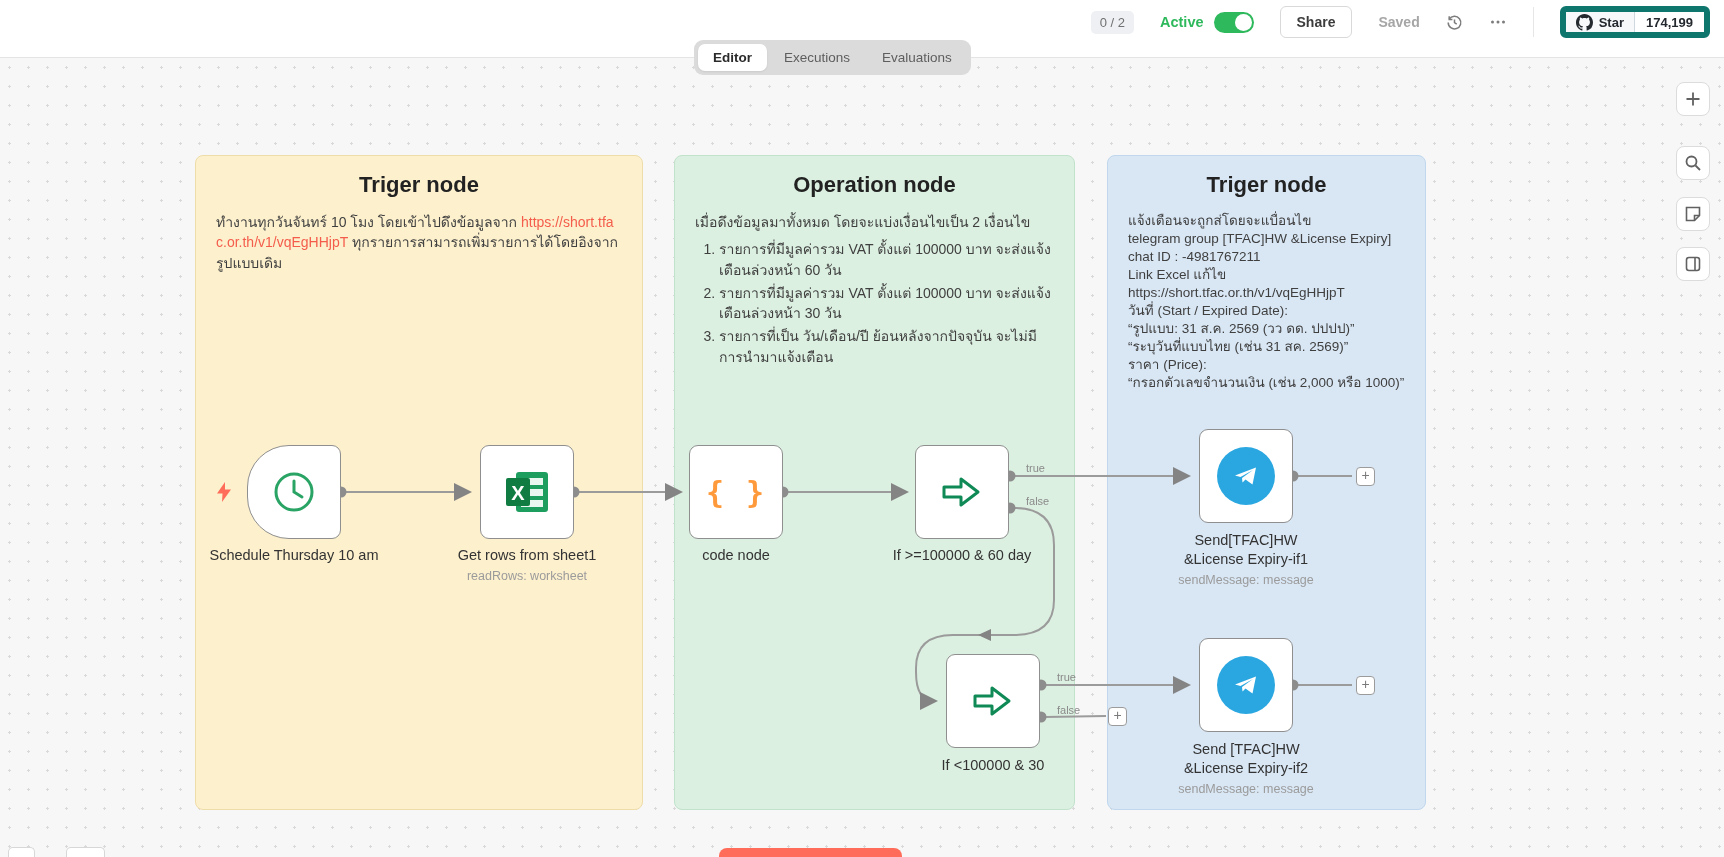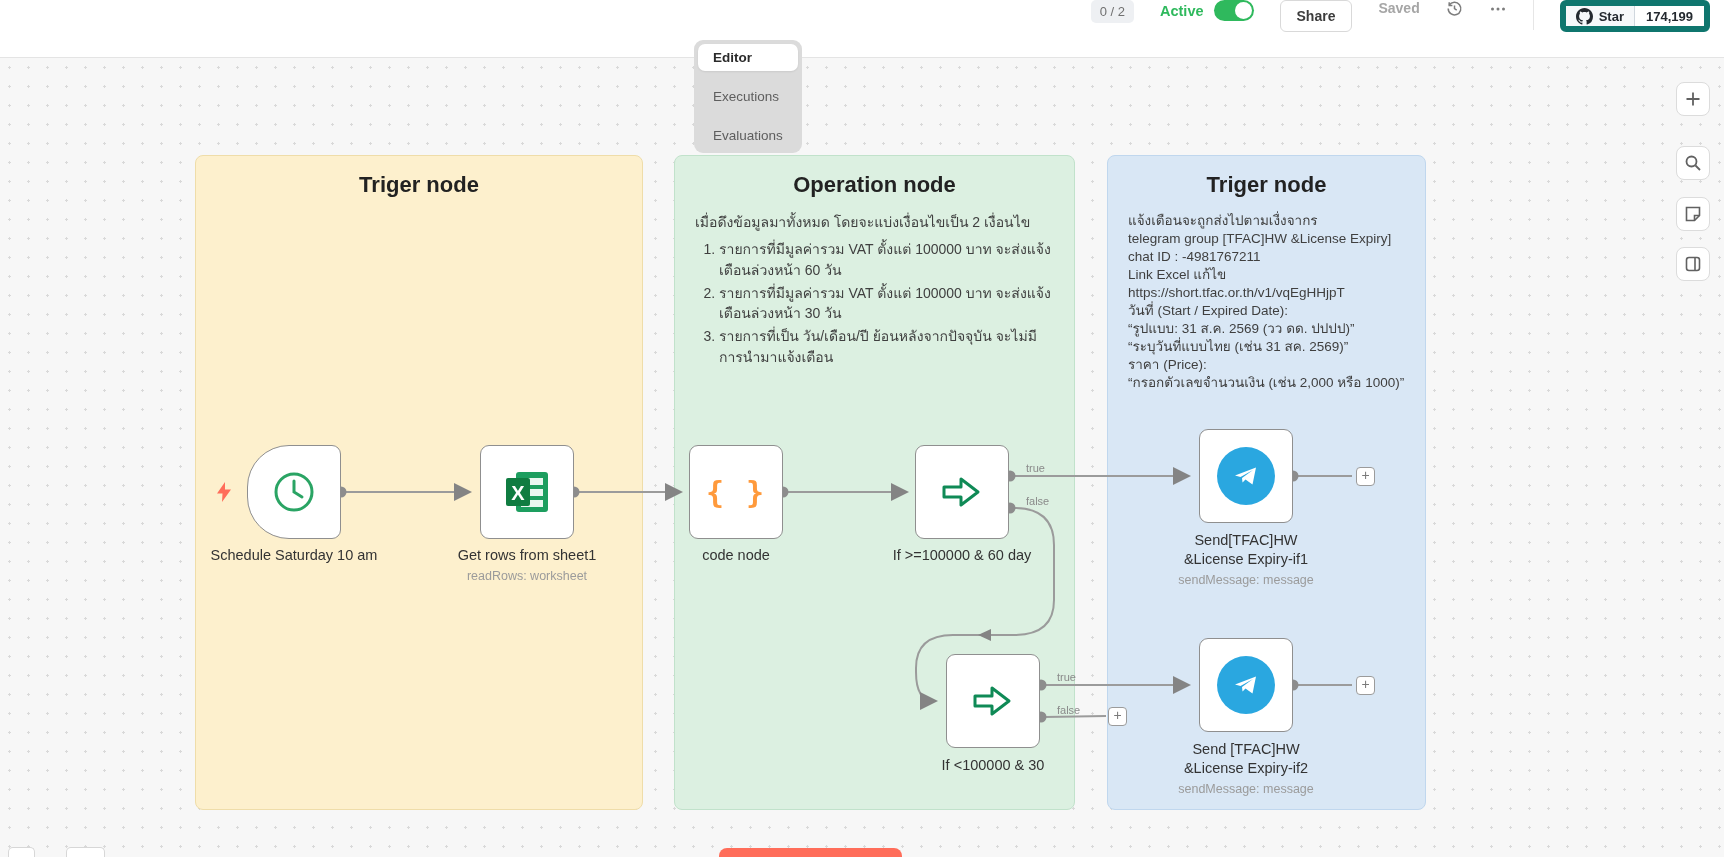--- a/index.html
+++ b/index.html
@@ -5,36 +5,36 @@
   * { margin:0; padding:0; box-sizing:border-box; }
   html,body { width:1724px; height:857px; overflow:hidden; font-family:"Liberation Sans","DejaVu Sans",sans-serif; background:#fff; }
   .app { position:relative; width:1724px; height:857px; }
 
   
   .header { position:absolute; top:0; left:0; right:0; height:58px; background:#fff; border-bottom:1px solid #e4e4e4; z-index:30; }
   .header-left { position:absolute; left:22px; top:0; height:58px; display:flex; align-items:center; gap:26px; }
   .wf-title { font-size:15px; font-weight:700; color:#2f2f2f; }
   .add-tag { font-size:13.5px; font-weight:600; color:#9a9a9a; cursor:pointer; }
   .edit-ic { color:#8b8b8b; display:flex; align-items:center; cursor:pointer; }
-  .header-right { position:absolute; right:14px; top:0; height:44px; display:flex; align-items:flex-start; gap:26px; }
+  .header-right { position:absolute; right:14px; top:0; height:44px; display:flex; align-items:center; gap:26px; }
   .counter { background:#eef0f3; color:#707070; font-size:13px; padding:4px 9px; border-radius:5px; }
   .active-wrap { display:flex; align-items:center; gap:10px; }
   .active-label { color:#2fb95d; font-size:14.5px; font-weight:600; }
   .toggle { width:40px; height:21px; background:#2fb95d; border-radius:11px; position:relative; cursor:pointer; }
   .toggle .knob { position:absolute; right:2px; top:2px; width:17px; height:17px; background:#fff; border-radius:50%; }
   .share-btn { border:1px solid #d9d9d9; border-radius:6px; background:#fff; padding:7px 16px; font-size:14px; color:#3c3c3c; font-weight:600; cursor:pointer; }
   .saved { color:#a6a6a6; font-size:14px; font-weight:600; }
   .icon-btn { color:#7c7c7c; display:flex; align-items:center; cursor:pointer; background:none; border:none; }
   .vsep { width:1px; height:30px; background:#e6e6e6; }
   .gh { display:flex; border:6px solid #0f766e; border-radius:6px; overflow:hidden; height:32px; cursor:pointer; }
   .gh-star { display:flex; align-items:center; gap:6px; padding:0 10px; background:#f6f8fa; border-right:1px solid #d0d7de; font-size:13px; font-weight:700; color:#24292f; }
   .gh-count { display:flex; align-items:center; padding:0 11px; background:#fff; font-size:13px; font-weight:700; color:#24292f; }
 
   
-  .tabbar { position:absolute; left:694px; top:40px; background:#dbdbdb; border-radius:9px; padding:4px; display:flex; gap:12px; z-index:40;flex-direction:column; }
+  .tabbar { position:absolute; left:694px; top:40px; background:#dbdbdb; border-radius:9px; padding:4px; display:flex; gap:2px; z-index:40; }
   .tab { font-size:13.5px; color:#5e5e5e; padding:6px 15px; border-radius:7px; cursor:pointer; }
   .tab.active { background:#fff; color:#2b2b2b; font-weight:700; box-shadow:0 1px 2px rgba(0,0,0,.08); }
 
   
   .canvas { position:absolute; top:58px; left:0; right:0; bottom:0; background:#f7f7f7;
     background-image:radial-gradient(circle,#d9d9d9 1.1px,transparent 1.1px); background-size:19px 19px; overflow:hidden; }
 
   
   .note { position:absolute; border-radius:8px; padding:16px 20px; }
   .note h2 { font-size:22px; font-weight:700; color:#222; margin-bottom:14px;text-align:center; }
@@ -117,37 +117,42 @@
   <div class="tabbar">
     <span class="tab active">Editor</span>
     <span class="tab">Executions</span>
     <span class="tab">Evaluations</span>
   </div>
 
   <div class="canvas">
 
     <div class="note note-yellow">
       <h2>Triger node</h2>
+      <div class="body">
+        <span>ทำงานทุกวันจันทร์ 10 โมง โดยเข้าไปดึงข้อมูลจาก</span>
+        <a class="link">https://short.tfac.or.th/v1/vqEgHHjpT</a>
+        <span>ทุกรายการสามารถเพิ่มรายการได้โดยอิงจากรูปแบบเดิม</span>
+      </div>
     </div>
 
     <div class="note note-green">
       <h2>Operation node</h2>
       <div class="body">
         <span>เมื่อดึงข้อมูลมาทั้งหมด โดยจะแบ่งเงื่อนไขเป็น 2 เงื่อนไข</span>
         <ol>
           <li>รายการที่มีมูลค่ารวม VAT ตั้งแต่ 100000 บาท จะส่งแจ้งเตือนล่วงหน้า 60 วัน</li>
           <li>รายการที่มีมูลค่ารวม VAT ตั้งแต่ 100000 บาท จะส่งแจ้งเตือนล่วงหน้า 30 วัน</li>
           <li>รายการที่เป็น วัน/เดือน/ปี ย้อนหลังจากปัจจุบัน จะไม่มีการนำมาแจ้งเตือน</li>
         </ol>
       </div>
     </div>
 
     <div class="note note-blue">
       <h2>Triger node</h2>
-      <div class="line">แจ้งเตือนจะถูกส่งไปตามเงื่งจากร</div>
+      <div class="line">แจ้งเตือนจะถูกส่โดยจะแบื่อนไข</div>
       <div class="line">telegram group [TFAC]HW &amp;License Expiry]</div>
       <div class="line">chat ID : -4981767211</div>
       <div class="line">Link Excel แก้ไข</div>
       <div class="line link">https://short.tfac.or.th/v1/vqEgHHjpT</div>
       <div class="line">วันที่ (Start / Expired Date):</div>
       <div class="line">“รูปแบบ: 31 ส.ค. 2569 (วว ดด. ปปปป)”</div>
       <div class="line">“ระบุวันที่แบบไทย (เช่น 31 สค. 2569)”</div>
       <div class="line">ราคา (Price):</div>
       <div class="line">“กรอกตัวเลขจำนวนเงิน (เช่น 2,000 หรือ 1000)”</div>
     </div>
@@ -238,21 +243,21 @@
     <span class="tf-label" style="left:1019px; top:404px;">true</span>
     <span class="tf-label" style="left:1019px; top:437px;">false</span>
     <span class="tf-label" style="left:1050px; top:613px;">true</span>
     <span class="tf-label" style="left:1050px; top:646px;">false</span>
 
     <div class="plus-btn" style="left:1356px; top:409px;">+</div>
     <div class="plus-btn" style="left:1108px; top:649px;">+</div>
     <div class="plus-btn" style="left:1356px; top:618px;">+</div>
 
     <div class="node-label" style="left:184px; top:488px; width:220px;">
-      <div>Schedule Saturday 10 am</div>
+      <div>Schedule Thursday 10 am</div>
     </div>
     <div class="node-label" style="left:417px; top:488px; width:220px;">
       <div>Get rows from sheet1</div>
       <div class="node-sub">readRows: worksheet</div>
     </div>
     <div class="node-label" style="left:626px; top:488px; width:220px;">
       <div>code node</div>
     </div>
     <div class="node-label" style="left:852px; top:488px; width:220px;">
       <div>If &gt;=100000 &amp; 60 day</div>

